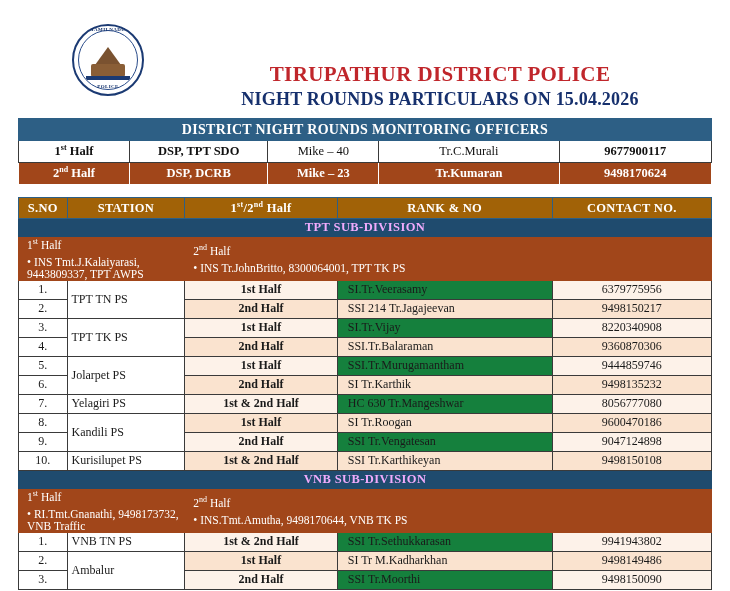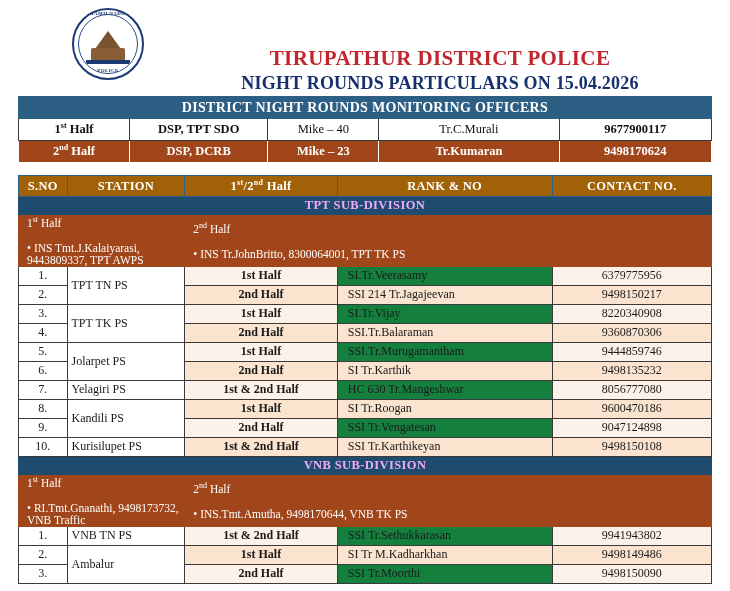--- a/index.html
+++ b/index.html
@@ -12,21 +12,21 @@
     background: #ffffff;
     font-family: "Liberation Serif", serif;
     color: #1a1a1a;
     overflow: hidden;
   }
   .page {
     position: relative;
     width: 730px;
     height: 591px;
     box-sizing: border-box;
-    padding: 0 18px;
+    padding: 16px 18px;
   }
 
   
   .header {
     position: relative;
     height: 96px;
   }
   .logo {
     position: absolute;
     left: 48px;
@@ -133,21 +133,21 @@
     margin-top: 2px;
   }
 
   
   table {
     border-collapse: collapse;
     width: 100%;
     table-layout: fixed;
   }
   .officers {
-    margin-top: 0;
+    margin-top: 6px;
   }
   .officers td, .officers th {
     border: 1px solid #ffffff;
     font-size: 12.5px;
     height: 21px;
     text-align: center;
     padding: 0 4px;
   }
   .officers .bandhead {
     background: #2d5f85;
@@ -212,21 +212,21 @@
     font-size: 11.5px;
     height: 17px;
     border: 1px solid #a1461a;
     padding-left: 8px;
   }
   .officer-band .lbl {
     font-weight: normal;
   }
   .officer-band .nm {
     display: block;
-    margin-top: 13px;
+    margin-top: 5px;
   }
   .roster td.sno { width: 46px; }
   .roster td.station { text-align: left; font-size: 12px; }
   .roster td.half {
     text-align: center;
     font-weight: bold;
     background: #fdf2e9;
   }
   .roster td.rank {
     text-align: left;

